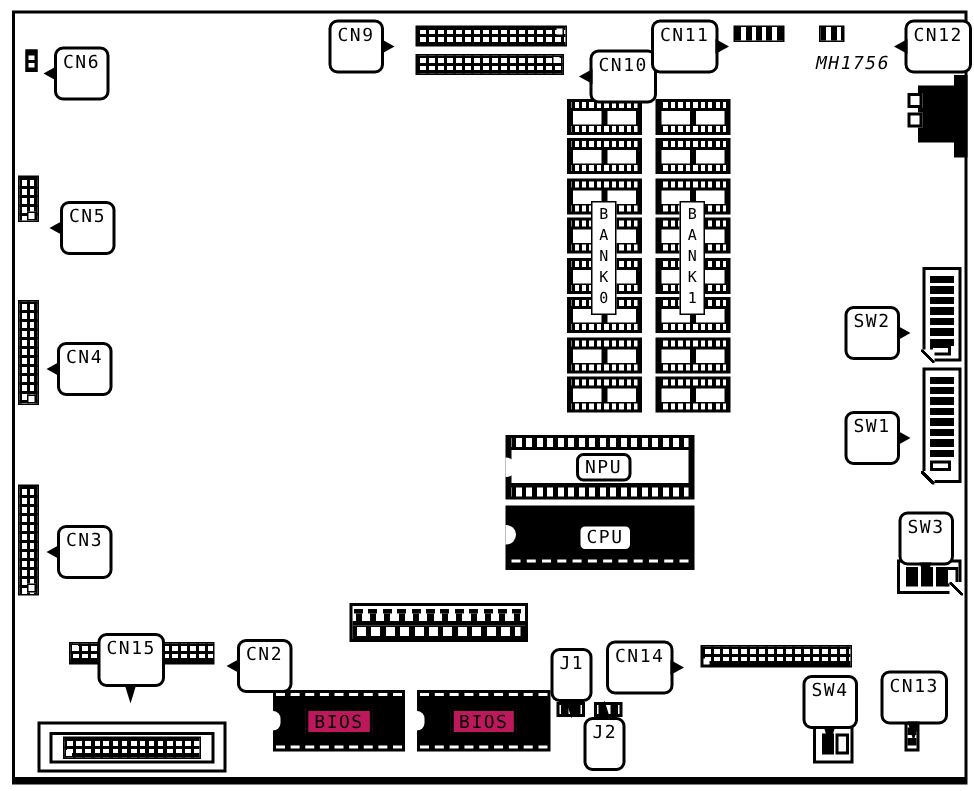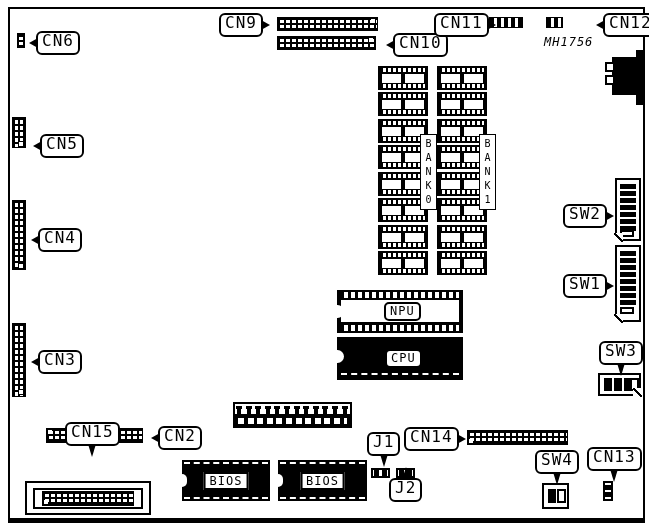--- a/index.html
+++ b/index.html
@@ -3,21 +3,21 @@
 <meta charset="utf-8">
 <style>
   html,body { margin:0; padding:0; background:#fff; }
   .stage { position:relative; width:649px; height:527px; background:#fff; color:#000;
            font-family:"DejaVu Sans Mono", monospace; overflow:hidden; }
   .board { position:absolute; left:8px; top:7px; width:637px; height:516px;
            border:2px solid #000; border-bottom-width:5px; box-sizing:border-box; }
 
   
   .callout { position:absolute; background:#fff; border:2px solid #000; border-radius:6px;
-             height:24px; line-height:16px; font-size:16px; letter-spacing:1px;
+             height:36px; line-height:16px; font-size:12px; letter-spacing:1px;
              padding:0 4px; box-sizing:border-box; z-index:6; white-space:nowrap; }
   .tail { position:absolute; width:0; height:0; }
   .t-left  { left:-9px; top:50%; margin-top:-5px; border-top:5px solid transparent;
              border-bottom:5px solid transparent; border-right:9px solid #000; }
   .t-right { right:-9px; top:50%; margin-top:-5px; border-top:5px solid transparent;
              border-bottom:5px solid transparent; border-left:9px solid #000; }
   .t-down  { bottom:-13px; left:50%; margin-left:-4px; border-left:4px solid transparent;
              border-right:4px solid transparent; border-top:13px solid #000; }
   .t-up    { top:-13px; left:50%; margin-left:-4px; border-left:4px solid transparent;
              border-right:4px solid transparent; border-bottom:13px solid #000; }
@@ -44,21 +44,21 @@
     background-image:
       linear-gradient(#fff,#fff), linear-gradient(#fff,#fff),
       repeating-linear-gradient(90deg, rgba(0,0,0,0) 0 2px, #fff 2px 5px),
       repeating-linear-gradient(90deg, rgba(0,0,0,0) 0 2px, #fff 2px 5px);
     background-repeat:no-repeat;
     background-size:19px 9px, 19px 9px, 44px 4px, 44px 4px;
     background-position:4px 8px, 27px 8px, 3px 2px, 3px 18px; }
 
   .bank { position:absolute; z-index:5; width:17px; height:76px; background:#fff; border:1px solid #000;
           box-sizing:border-box; padding:2px 4px 0; font-size:10px; line-height:14px;
-          word-break:break-all; text-align:center;margin-left:26px; }
+          word-break:break-all; text-align:center; }
 
   .npu { position:absolute; left:337px; top:290px; width:126px; height:43px; background-color:#000; z-index:2;
     background-image:
       repeating-linear-gradient(90deg, rgba(0,0,0,0) 0 3px, #fff 3px 7px),
       repeating-linear-gradient(90deg, rgba(0,0,0,0) 0 3px, #fff 3px 7px),
       linear-gradient(#fff,#fff);
     background-repeat:no-repeat;
     background-size:118px 6px, 118px 6px, 118px 22px;
     background-position:4px 2px, 4px 35px, 4px 10px; }
   .cpu { position:absolute; left:337px; top:337px; width:126px; height:43px; background:#000; z-index:2; }
@@ -67,21 +67,21 @@
 
   .chip-label { position:absolute; background:#fff; border:2px solid #000; border-radius:5px;
                 font-size:12px; letter-spacing:1px; height:19px; line-height:15px; padding:0 4px;
                 box-sizing:border-box; z-index:5; }
 
   .bios { position:absolute; top:460px; width:88px; height:41px; background:#000; z-index:2; }
   .bios::before { content:""; position:absolute; left:2px; right:2px; top:2px; border-top:2px dashed #fff; }
   .bios::after  { content:""; position:absolute; left:2px; right:2px; bottom:2px; border-top:2px dashed #fff; }
   .bios .bnotch { position:absolute; left:0; top:14px; width:5px; height:13px; background:#fff;
                   border-radius:0 7px 7px 0; }
-  .bios-label { position:absolute; left:50%; top:50%; transform:translate(-50%,-50%); background:#ffffff;
+  .bios-label { position:absolute; left:50%; top:50%; transform:translate(-50%,-50%); background:#be185d;
                 border:2px solid #000; font-size:12px; letter-spacing:1px; line-height:14px; height:18px;
                 padding:0 4px; box-sizing:border-box; z-index:3; }
 
   .pwr { position:absolute; left:233px; top:402px; width:119px; height:26px; box-sizing:border-box;
     border:2px solid #000; background-color:#fff; z-index:2;
     background-image:
       repeating-linear-gradient(90deg, #fff 0 6px, rgba(0,0,0,0) 6px 9.6px),
       repeating-linear-gradient(90deg, #000 0 6px, rgba(0,0,0,0) 6px 9.6px),
       repeating-linear-gradient(90deg, #000 0 4px, rgba(0,0,0,0) 4px 9.6px),
       linear-gradient(#000,#000),

